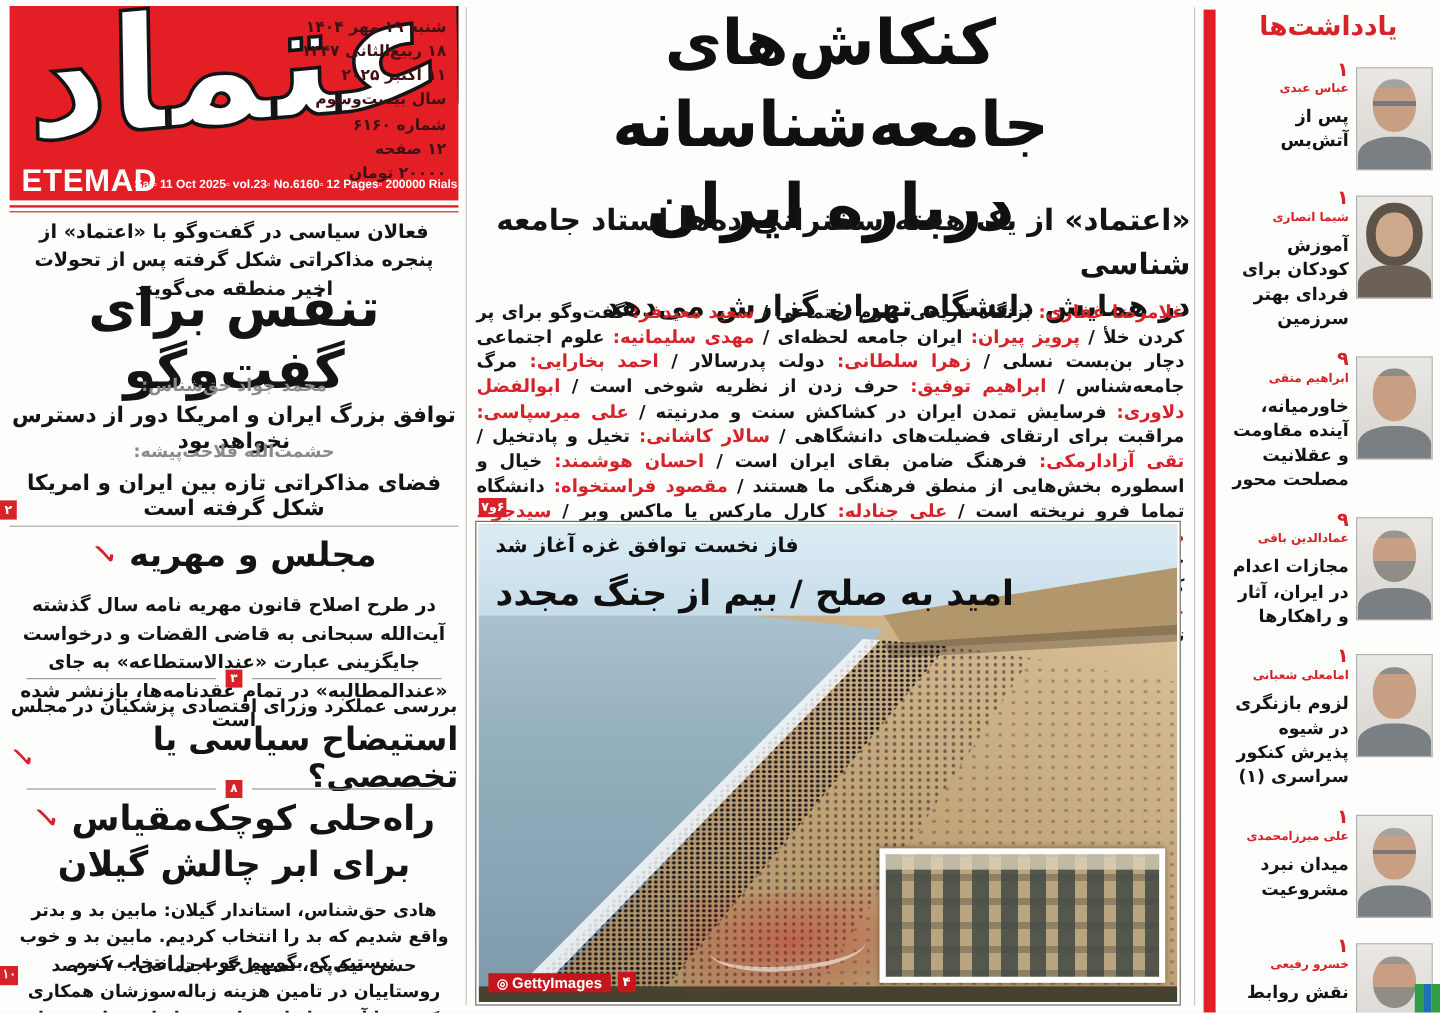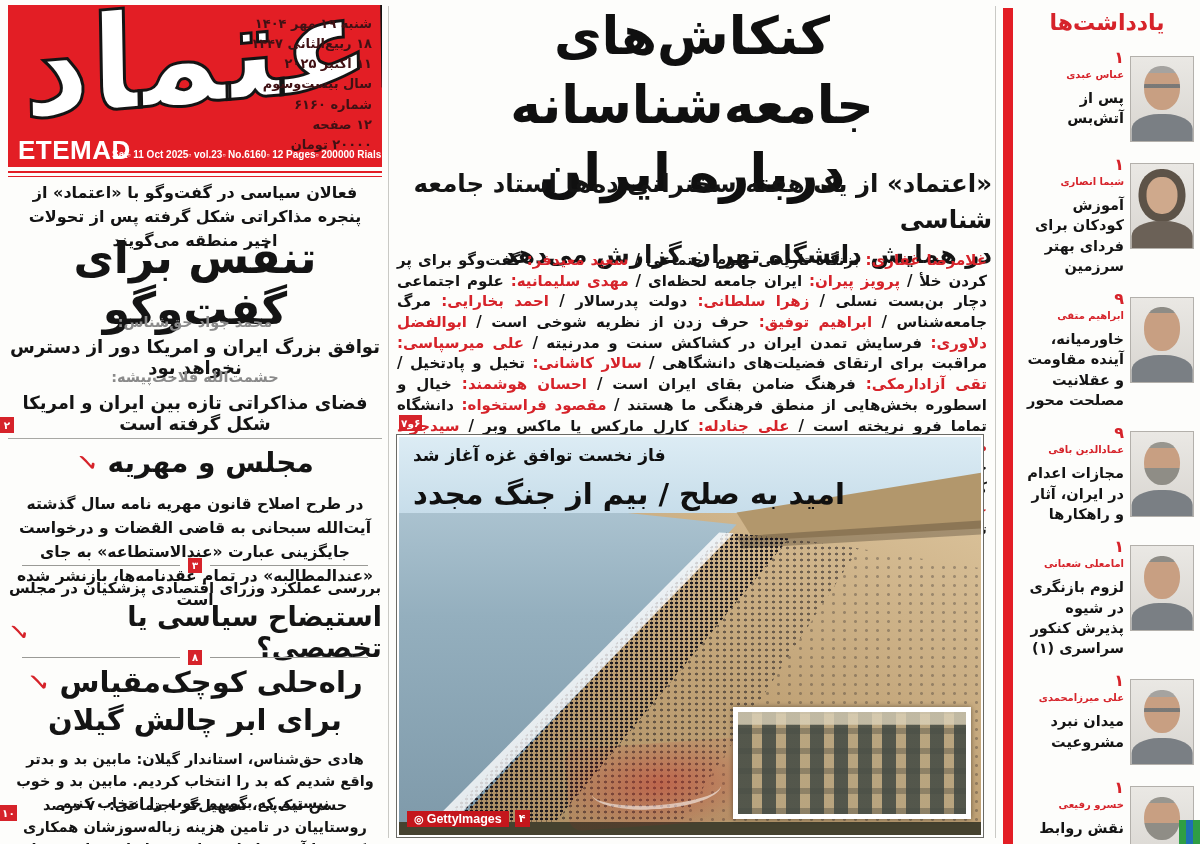--- a/index.html
+++ b/index.html
@@ -28,21 +28,21 @@
   .lk { position:absolute; left:0; width:100%; text-align:center; color:#141414; }
   .left-kicker   { top:176px; font-size:16px; font-weight:bold; line-height:1.5; padding:0 10px; }
   .left-headline { top:227px; font-size:44px; font-weight:bold; }
   .q-name { color:#8a8a8a; font-size:14.5px; font-weight:bold; }
   .q-text { font-size:18px; font-weight:bold; }
   .q1n { top:309px; } .q1t { top:331px; } .q2n { top:364px; } .q2t { top:387px; }
 
   .page-badge { position:absolute; background:var(--accent); color:#fff; font-size:10.5px; font-weight:bold;
                 min-width:14px; height:16px; line-height:16px; text-align:center; padding:0 2px; direction:rtl; }
   .badge-left-2  { left:-8px; top:412px; }
-  .badge-left-10 { left:-8px; top:800px; }
+  .badge-left-10 { left:-8px; top:800px;font-family:Liberation Serif, serif; }
 
   .thin-hr { position:absolute; top:433px; left:0; width:100%; border-top:1px solid #a8a8a4; }
 
   .sec-title { position:absolute; left:0; width:100%; display:flex; flex-direction:row; justify-content:center;
                align-items:center; gap:9px; direction:rtl; font-weight:bold; color:#141414; }
   .check { color:var(--accent); font-size:.95em; font-weight:bold; transform:scaleX(-1) rotate(8deg); }
   .majles-title { top:441px; font-size:28px; }
   .majles-body  { top:487px; font-size:15.5px; font-weight:bold; line-height:1.55; text-align:center; padding:0 8px; color:#141414; }
   .div-badge { position:absolute; left:14px; right:14px; display:flex; align-items:center; gap:8px; }
   .div-badge::before, .div-badge::after { content:""; flex:1; border-top:1px solid #9a9a96; }

